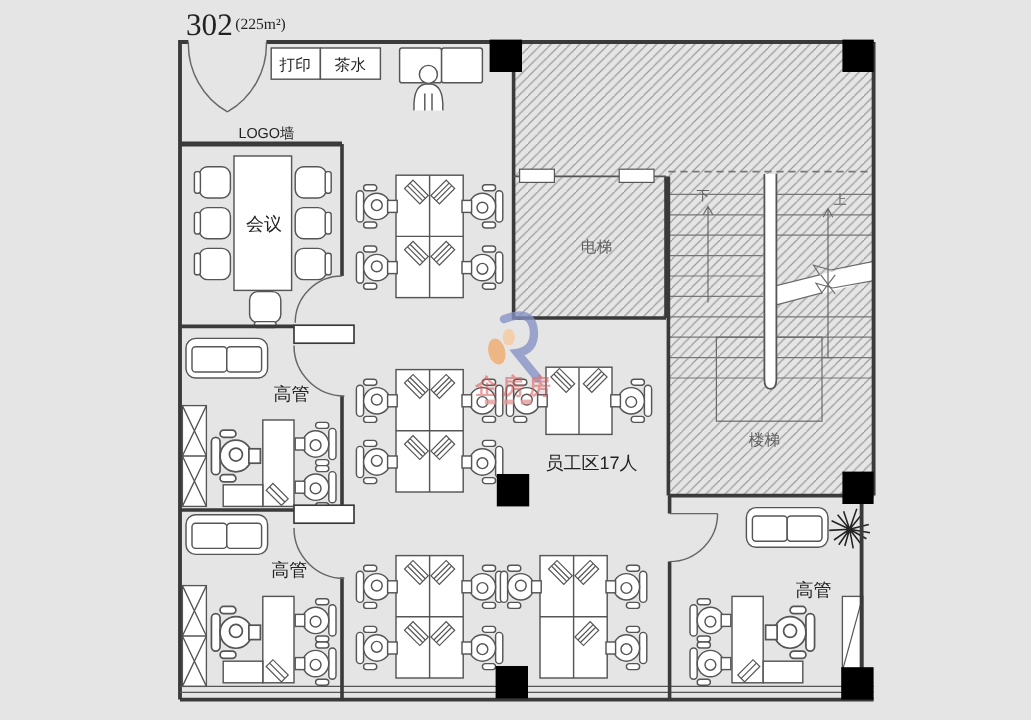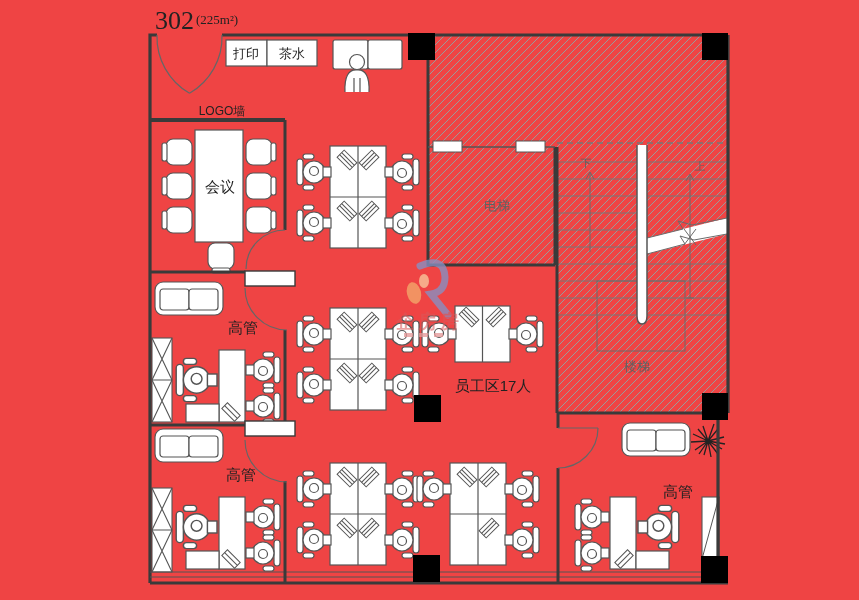--- a/index.html
+++ b/index.html
@@ -1,16 +1,16 @@
 <!DOCTYPE html>
 <html><head>
 <meta charset="utf-8">
 <style>
   html,body{margin:0;padding:0;background:#fff;}
-  .plan-wrap{position:relative;width:859px;height:600px;background:#ef4444;overflow:hidden;}
+  .plan-wrap{position:relative;width:859px;height:600px;background:#e5e5e5;overflow:hidden;}
   svg text{font-family:"Liberation Sans","DejaVu Sans",sans-serif;fill:#222;}
   text.title-num{font-family:"Liberation Serif","DejaVu Serif",serif;font-size:26px;}
   text.title-area{font-family:"Liberation Serif","DejaVu Serif",serif;font-size:13px;}
   text.room{font-size:15px;}
   text.small-room{font-size:13px;fill:#606060;}
   text.cab{font-size:13px;}
   text.logo-wall{font-size:12px;}
   text.stair-dir{font-size:11px;fill:#606060;}
   text.wm{font-size:19px;font-weight:bold;fill:#d9595a;opacity:.72;letter-spacing:3px;}
 </style>

